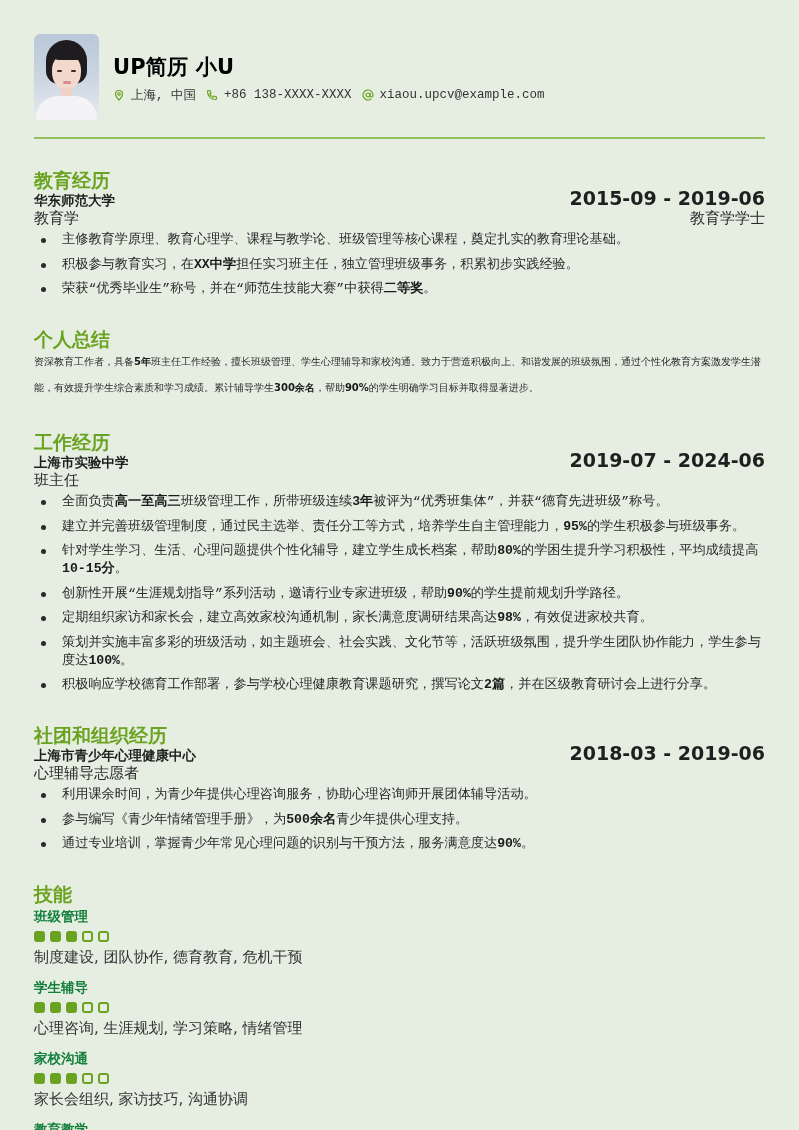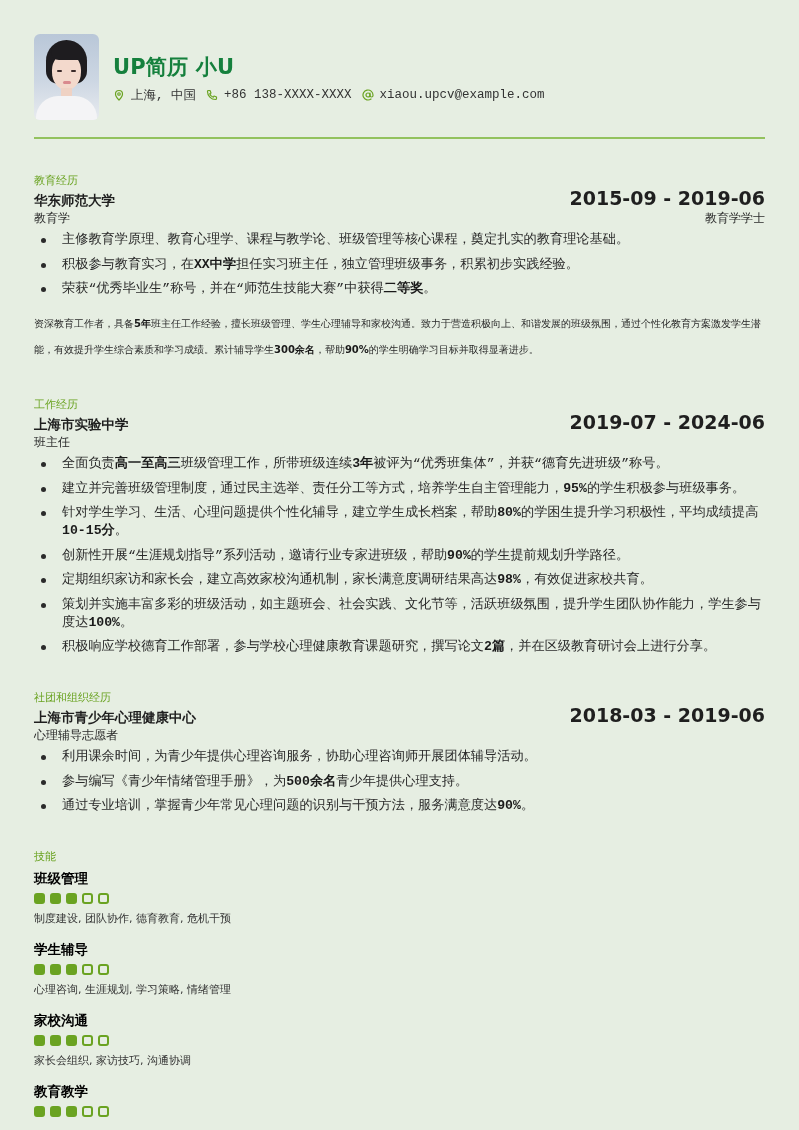--- a/index.html
+++ b/index.html
@@ -33,52 +33,52 @@
   }
   .photo .eye { position: absolute; top: 36px; width: 5px; height: 2px; background: #3a2a2a; border-radius: 2px; }
   .photo .eye.l { left: 23px; } .photo .eye.r { left: 37px; }
   .photo .lips { position: absolute; left: 29px; top: 47px; width: 8px; height: 3px; background: #d98a8f; border-radius: 3px; }
   .photo .neck { position: absolute; left: 27px; top: 54px; width: 11px; height: 10px; background: #efd2c4; }
   .photo .body {
     position: absolute; left: 2px; top: 62px; width: 61px; height: 30px;
     background: #f4f4f6; border-radius: 22px 22px 0 0;
   }
   .head-info { margin-left: 14px; padding-top: 2px; }
-  .name { font-size: 21px; font-weight: bold; color: #15803d; letter-spacing: 0.2px; line-height: 28px; }
+  .name { font-size: 21px; font-weight: bold; color: #000000; letter-spacing: 0.2px; line-height: 28px; }
   .contacts { display: flex; align-items: center; margin-top: 6px; font-size: 12.5px; color: #333; font-family: Liberation Mono, monospace; }
   .contact { display: flex; align-items: center; margin-right: 10px; }
   .contact svg { width: 12px; height: 12px; margin-right: 6px; }
   .divider { height: 2px; background: #93c25e; margin-top: 17px; }
 
   
   .section { margin-top: 15px; }
-  .section-title { color: #6aa321; font-weight: normal; font-size: 11px; line-height: 17px; margin-top: 33px; }
+  .section-title { color: #6aa321; font-weight: bold; font-size: 19px; line-height: 17px; margin-top: 33px; }
   .row { display: flex; justify-content: space-between; align-items: baseline; line-height: 18px; }
   .org { font-weight: bold; font-size: 13.5px; color: #1f1f1f; }
   .date { font-weight: bold; font-size: 19px; color: #1f1f1f; }
-  .sub { font-size: 12px; color: #2a2a2a; }
+  .sub { font-size: 15px; color: #2a2a2a; }
   ul.bullets { list-style: none; margin-top: 4px; font-family: Liberation Mono, monospace; }
   ul.bullets li {
     position: relative; padding-left: 28px; font-size: 13.2px; line-height: 18px;
     color: #2a2a2a; margin-bottom: 6.5px;
   }
   ul.bullets li::before {
     content: ""; position: absolute; left: 7px; top: 7px; width: 5px; height: 5px;
     border-radius: 50%; background: #2a2a2a;
   }
   b { font-weight: bold; color: #1a1a1a; }
   .summary { font-size: 10px; line-height: 26px; color: #2a2a2a; margin-top: 1px; }
 
   
   .skill { margin-top: 4px; margin-bottom: 14px; }
-  .skill-name { font-weight: bold; font-size: 13.5px; line-height: 18px; color: #000000; }
+  .skill-name { font-weight: bold; font-size: 13.5px; line-height: 18px; color: #15803d; }
   .dots { display: flex; margin-top: 6px; }
   .dot { width: 11px; height: 11px; border-radius: 3px; margin-right: 5px; border: 2px solid #6aa321; }
   .dot.on { background: #6aa321; }
-  .skill-tags { font-size: 11px; color: #333; margin-top: 8px; line-height: 14px; }
+  .skill-tags { font-size: 15px; color: #333; margin-top: 8px; line-height: 14px; }
 </style>
 </head>
 <body>
 
 <div class="page">
 
   <div class="header">
     <div class="photo">
       <div class="hair"></div>
         <div class="face"></div>
@@ -128,20 +128,21 @@
       <span class="sub">教育学学士</span>
     </div>
     <ul class="bullets">
         <li><span>主修教育学原理、教育心理学、课程与教学论、班级管理等核心课程，奠定扎实的教育理论基础。</span></li>
         <li><span>积极参与教育实习，在</span><b>XX中学</b><span>担任实习班主任，独立管理班级事务，积累初步实践经验。</span></li>
         <li><span>荣获“优秀毕业生”称号，并在“师范生技能大赛”中获得</span><b>二等奖</b><span>。</span></li>
       </ul>
   </div>
 
   <div class="section" style="margin-top:13px;">
+    <div class="section-title">个人总结</div>
     <div class="summary"><span>资深教育工作者，具备</span><b>5年</b><span>班主任工作经验，擅长班级管理、学生心理辅导和家校沟通。致力于营造积极向上、和谐发展的班级氛围，通过个性化教育方案激发学生潜能，有效提升学生综合素质和学习成绩。累计辅导学生</span><b>300余名</b><span>，帮助</span><b>90%</b><span>的学生明确学习目标并取得显著进步。</span></div>
   </div>
 
   <div class="section" style="margin-top:12px;">
     <div class="section-title">工作经历</div>
     <div class="row">
       <span class="org">上海市实验中学</span>
       <span class="date">2019-07 - 2024-06</span>
     </div>
     <div class="row">

